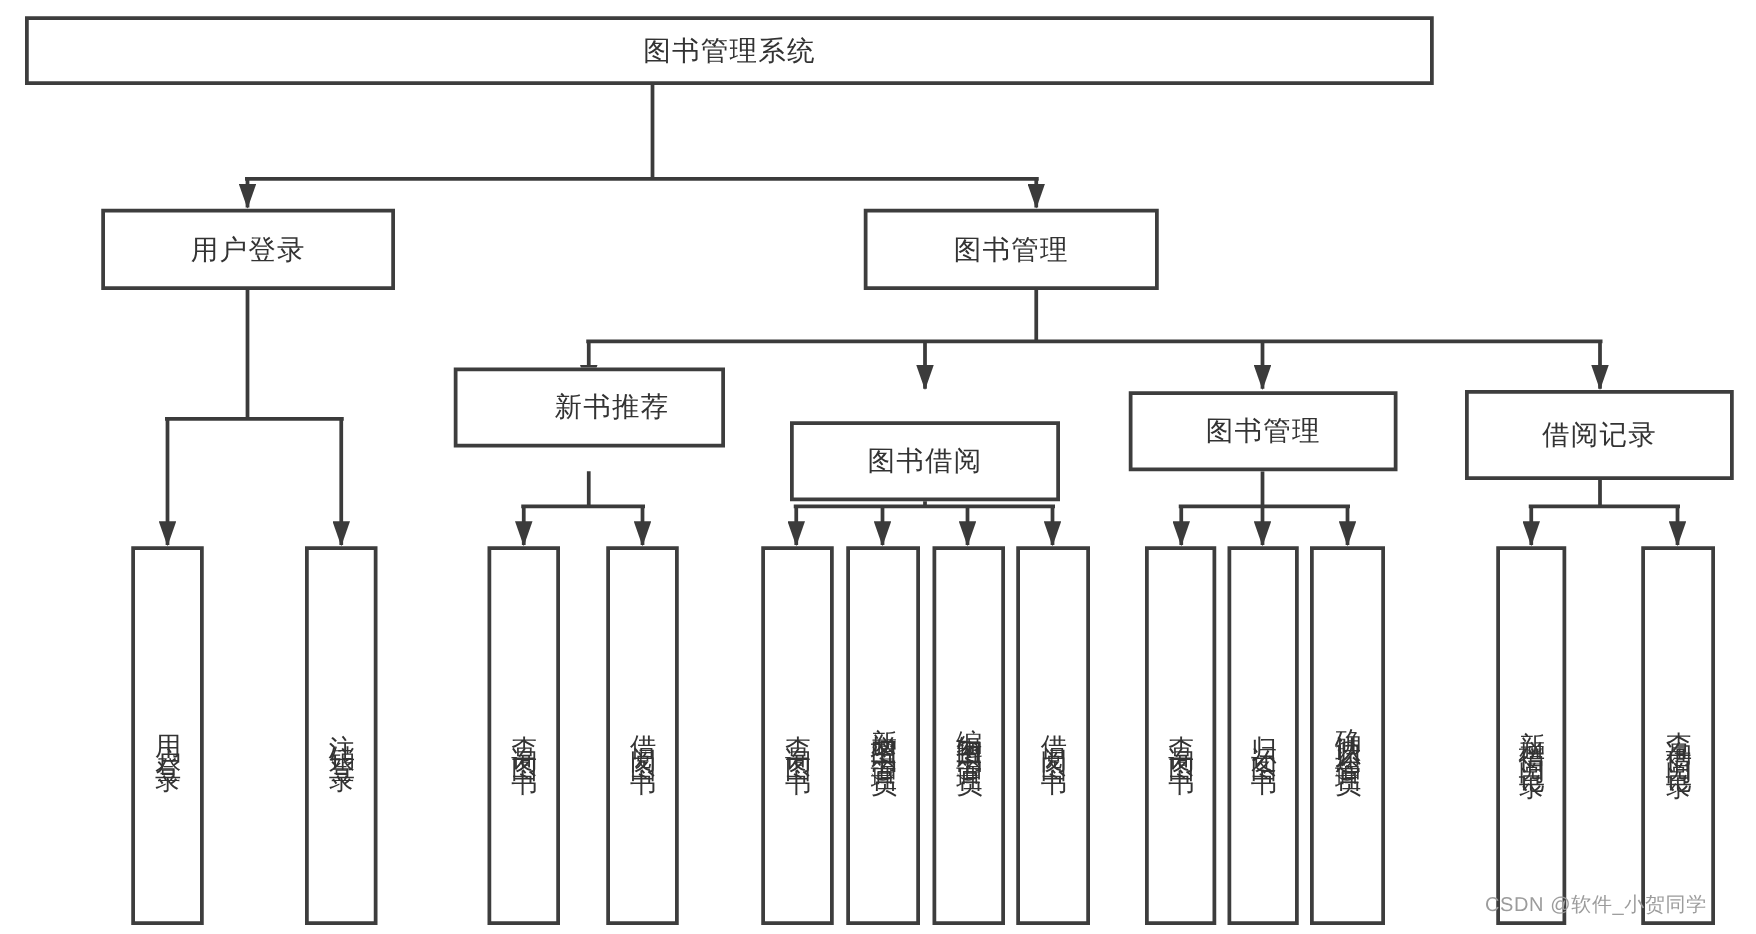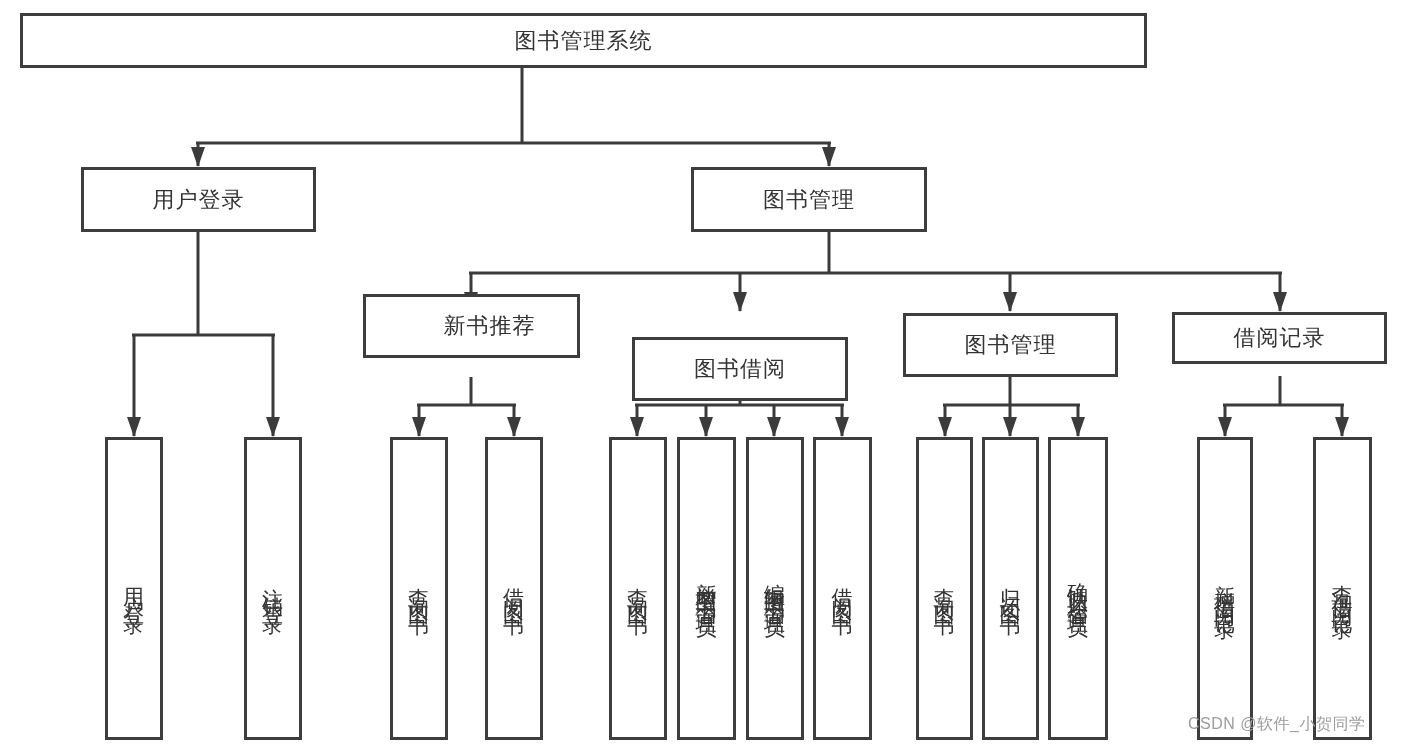--- a/index.html
+++ b/index.html
@@ -78,21 +78,21 @@
   </svg>
 
   <div class="node" style="left:20px;top:13px;width:1127px;height:55px;">图书管理系统</div>
 
   <div class="node" style="left:81px;top:167px;width:235px;height:65px;">用户登录</div>
   <div class="node" style="left:691px;top:167px;width:236px;height:65px;">图书管理</div>
 
   <div class="node" style="left:363px;top:294px;width:217px;height:64px;padding-left:36px;">新书推荐</div>
   <div class="node" style="left:632px;top:313px;width:216px;height:64px;margin-top:24px;">图书借阅</div>
   <div class="node" style="left:903px;top:313px;width:215px;height:64px;">图书管理</div>
-  <div class="node" style="left:1172px;top:312px;width:215px;height:52px;">借阅记录</div>
+  <div class="node" style="left:1172px;top:312px;width:215px;height:72px;">借阅记录</div>
 
   <div class="node vnode" style="left:105px;top:437px;width:58px;height:303px;">用户登录</div>
   <div class="node vnode" style="left:244px;top:437px;width:58px;height:303px;">注销登录</div>
 
   <div class="node vnode" style="left:390px;top:437px;width:58px;height:303px;">查询图书</div>
   <div class="node vnode" style="left:485px;top:437px;width:58px;height:303px;">借阅图书</div>
 
   <div class="node vnode" style="left:609px;top:437px;width:58px;height:303px;">查询图书</div>
   <div class="node vnode" style="left:677px;top:437px;width:59px;height:303px;letter-spacing:5px;">新增图书（管理员）</div>
   <div class="node vnode" style="left:746px;top:437px;width:58px;height:303px;letter-spacing:5px;">编辑图书（管理员）</div>

